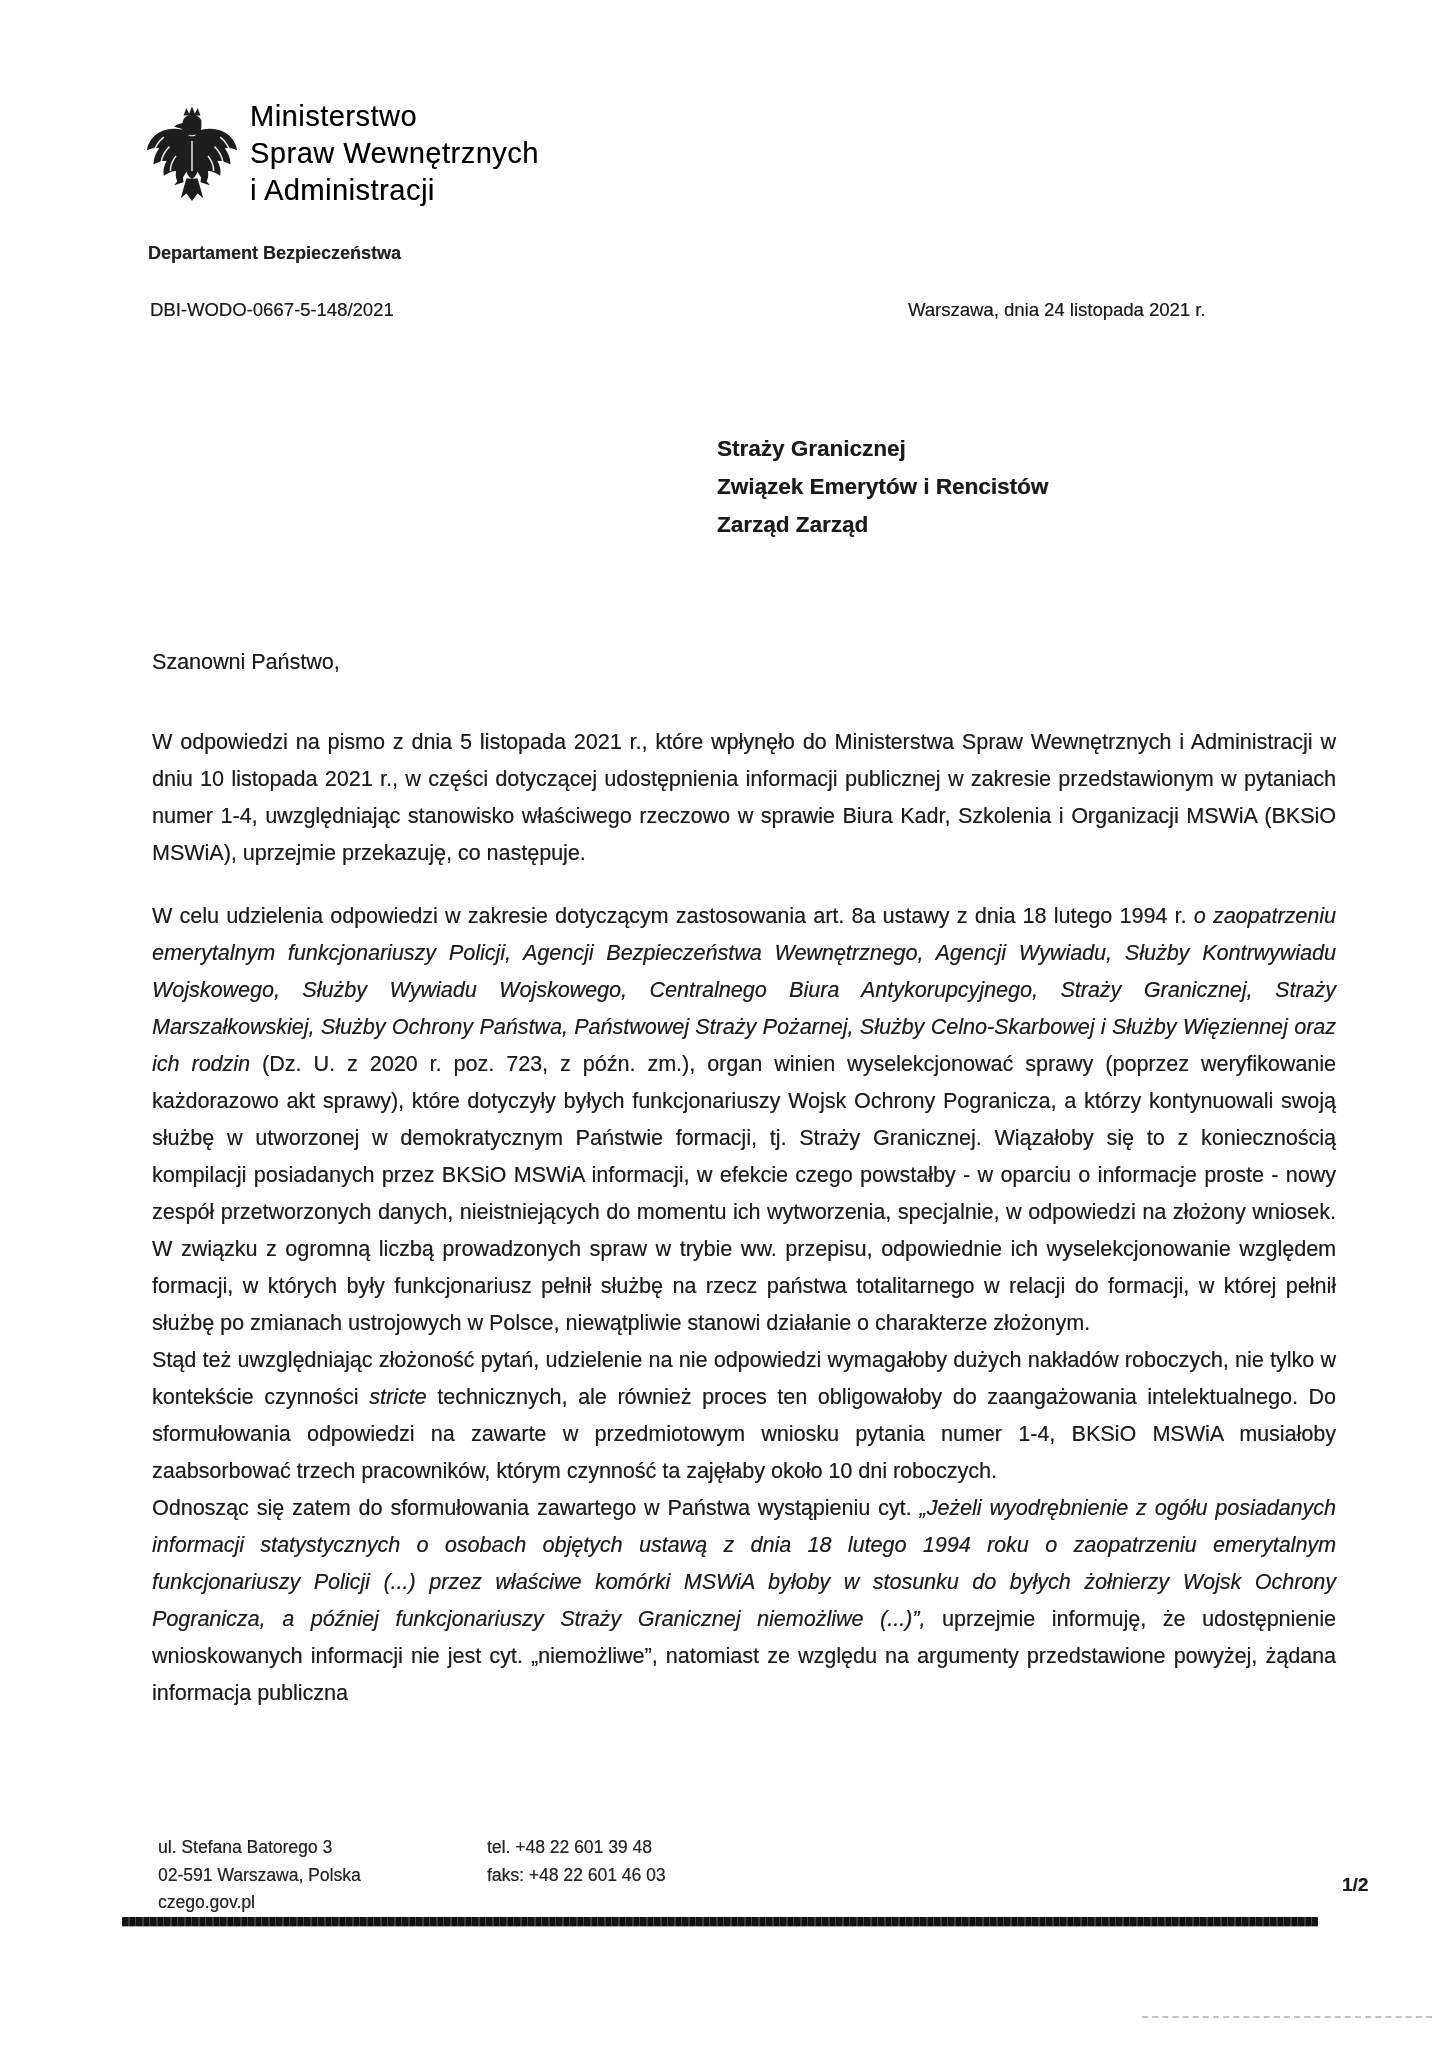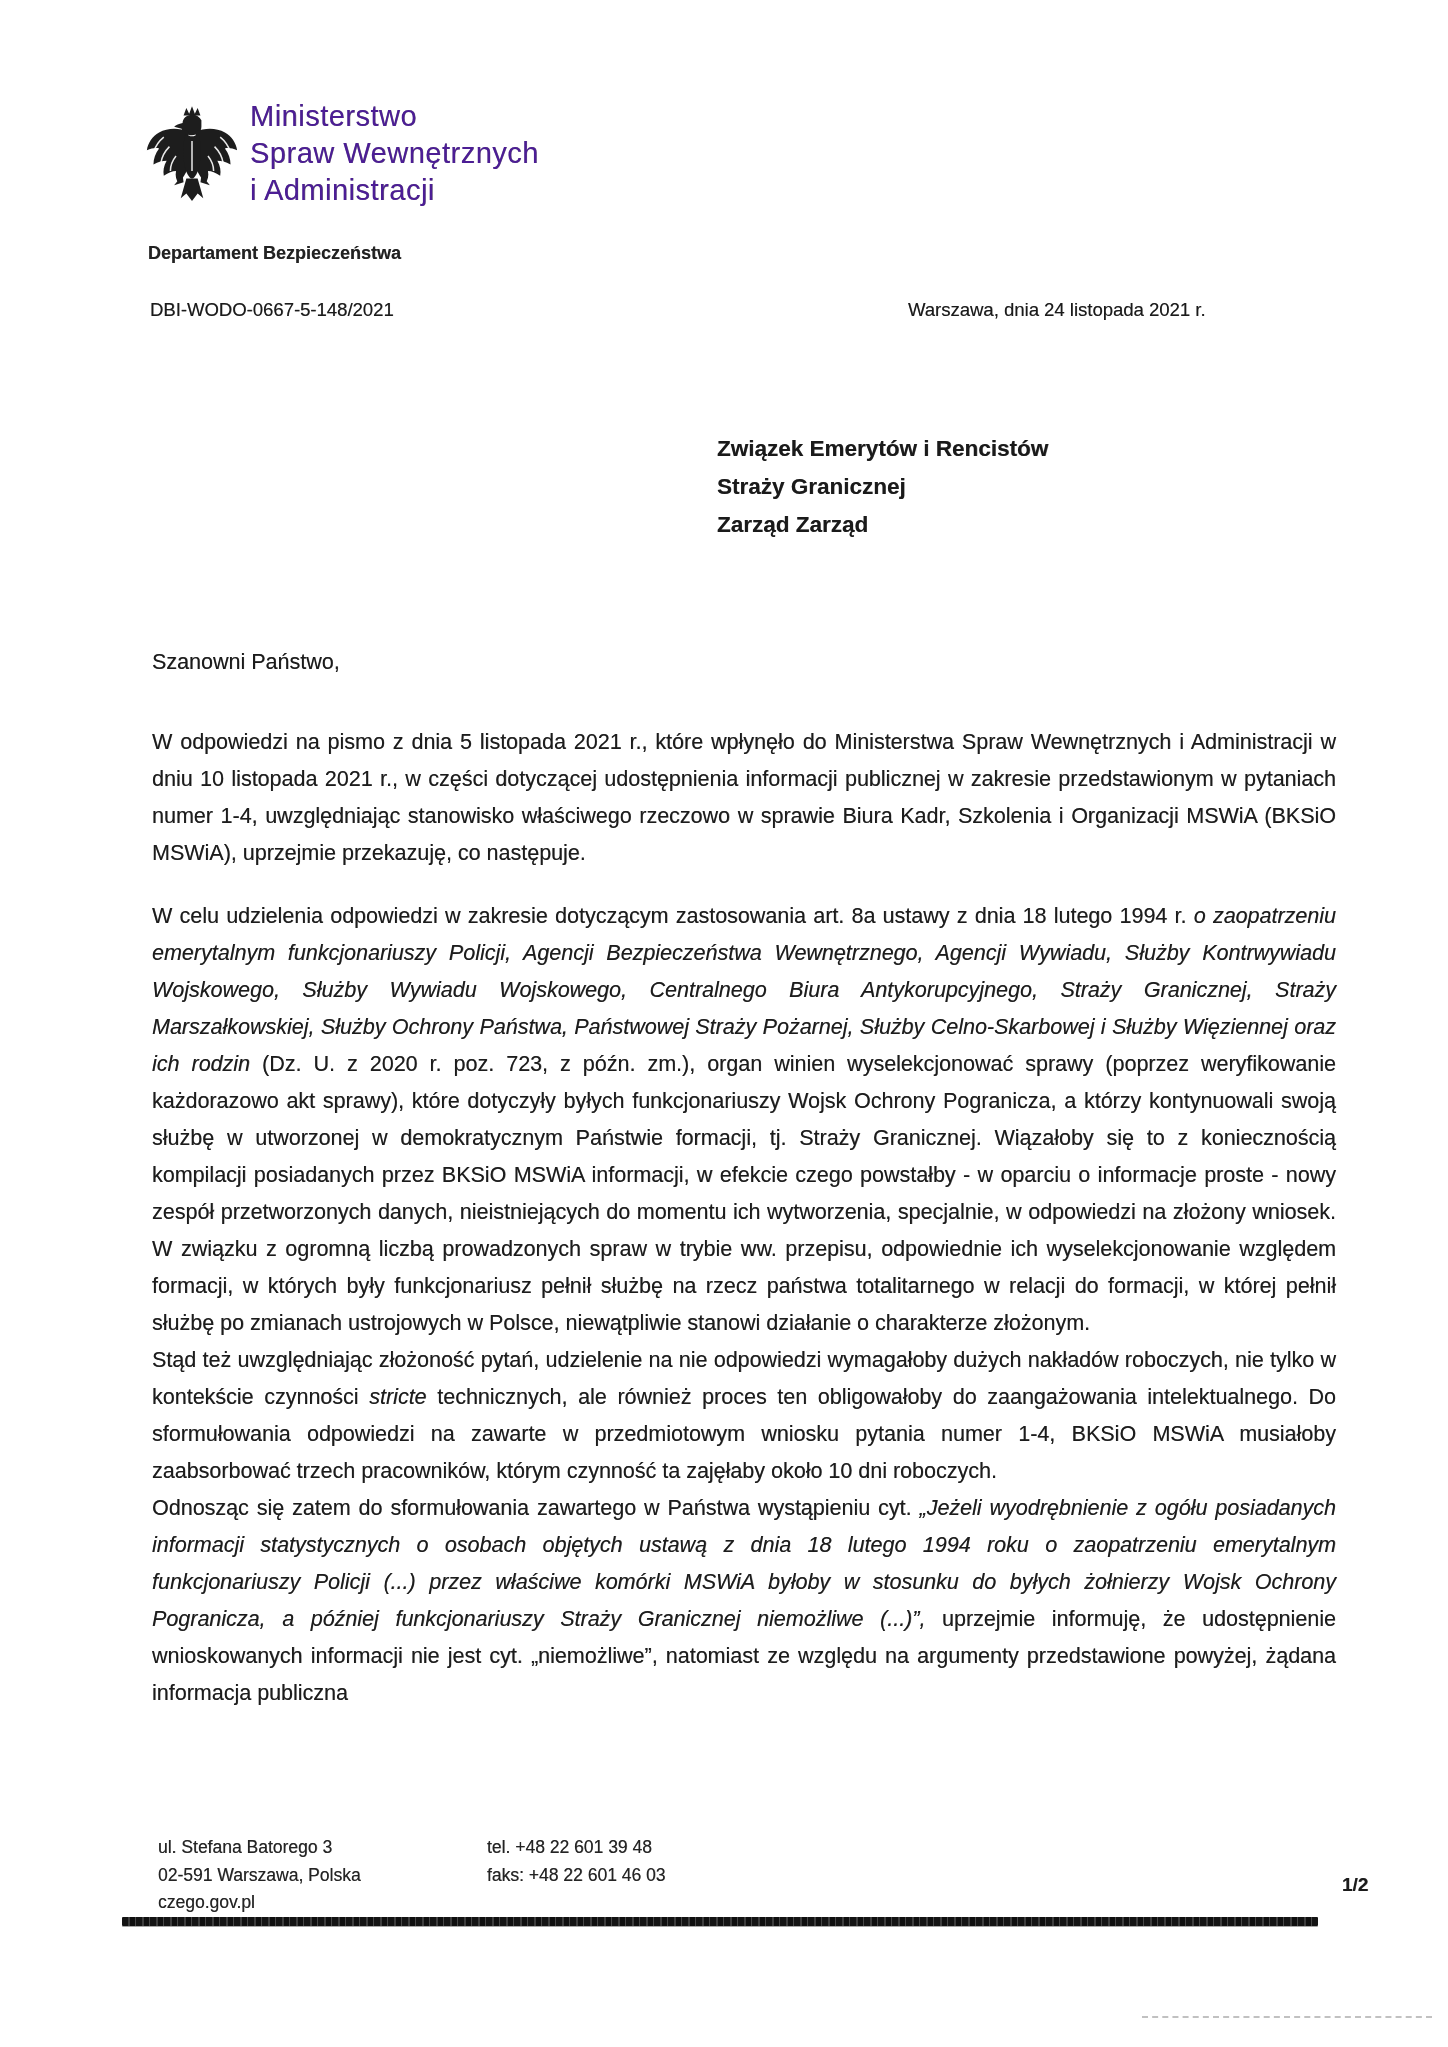--- a/index.html
+++ b/index.html
@@ -7,21 +7,21 @@
     position:relative;
     width:1448px;height:2047px;
     margin:0 auto;
     background:#ffffff;
     font-family:"Liberation Sans","DejaVu Sans",sans-serif;
     color:#1b1b1b;
     overflow:hidden;
   }
   .ink{ text-shadow:0.3px 0.3px 0.45px rgba(25,25,25,0.55); }
   .logo{ position:absolute; left:145px; top:100px; width:94px; height:112px; }
-  .ministry{ position:absolute; left:250px; top:98px; font-size:29px; line-height:37px; color:#4c1d95; letter-spacing:0.5px;}
+  .ministry{ position:absolute; left:250px; top:98px; font-size:29px; line-height:37px; color:#000000; letter-spacing:0.5px;}
   .department{ position:absolute; left:148px; top:243px; font-size:18px; font-weight:600; color:#222; }
   .refnum{ position:absolute; left:150px; top:299px; font-size:18.5px; }
   .date{ position:absolute; left:908px; top:299px; font-size:18.5px; }
   .addressee{ position:absolute; left:717px; top:430px; font-size:22.5px; font-weight:bold; line-height:38px; color:#1a1a1a; }
   .salutation{ position:absolute; left:152px; top:650px; font-size:21.5px; }
   .body{ position:absolute; left:152px; top:724px; width:1184px; font-size:21.5px; line-height:37px; text-align:justify; color:#1c1c1c; }
   .body p{ margin:0; }
   .body p.p-first{ margin-bottom:26px; }
   .it{ font-style:italic; }
   .footer-address{ position:absolute; left:158px; top:1834px; font-size:17.5px; line-height:27.5px; color:#242424; }
@@ -69,22 +69,22 @@
     <div>Ministerstwo</div>
     <div>Spraw Wewnętrznych</div>
     <div>i Administracji</div>
   </div>
 
   <div class="department ink">Departament Bezpieczeństwa</div>
   <div class="refnum ink">DBI-WODO-0667-5-148/2021</div>
   <div class="date ink">Warszawa, dnia 24 listopada 2021 r.</div>
 
   <div class="addressee ink">
+    <div>Straży Granicznej</div>
     <div>Związek Emerytów i Rencistów</div>
-    <div>Straży Granicznej</div>
     <div>Zarząd Zarząd</div>
   </div>
 
   <div class="salutation ink">Szanowni Państwo,</div>
 
   <div class="body ink">
     <p class="para p-first"><span>W odpowiedzi na pismo z dnia 5 listopada 2021 r., które wpłynęło do Ministerstwa Spraw Wewnętrznych i Administracji w dniu 10 listopada 2021 r., w części dotyczącej udostępnienia informacji publicznej w zakresie przedstawionym w pytaniach numer 1-4, uwzględniając stanowisko właściwego rzeczowo w sprawie Biura Kadr, Szkolenia i Organizacji MSWiA (BKSiO MSWiA), uprzejmie przekazuję, co następuje.</span></p>
     <p class="para"><span>W celu udzielenia odpowiedzi w zakresie dotyczącym zastosowania art. 8a ustawy z dnia 18 lutego 1994 r. </span><span class="it">o zaopatrzeniu emerytalnym funkcjonariuszy Policji, Agencji Bezpieczeństwa Wewnętrznego, Agencji Wywiadu, Służby Kontrwywiadu Wojskowego, Służby Wywiadu Wojskowego, Centralnego Biura Antykorupcyjnego, Straży Granicznej, Straży Marszałkowskiej, Służby Ochrony Państwa, Państwowej Straży Pożarnej, Służby Celno-Skarbowej i Służby Więziennej oraz ich rodzin </span><span>(Dz. U. z 2020 r. poz. 723, z późn. zm.), organ winien wyselekcjonować sprawy (poprzez weryfikowanie każdorazowo akt sprawy), które dotyczyły byłych funkcjonariuszy Wojsk Ochrony Pogranicza, a którzy kontynuowali swoją służbę w utworzonej w demokratycznym Państwie formacji, tj. Straży Granicznej. Wiązałoby się to z koniecznością kompilacji posiadanych przez BKSiO MSWiA informacji, w efekcie czego powstałby - w oparciu o informacje proste - nowy zespół przetworzonych danych, nieistniejących do momentu ich wytworzenia, specjalnie, w odpowiedzi na złożony wniosek. W związku z ogromną liczbą prowadzonych spraw w trybie ww. przepisu, odpowiednie ich wyselekcjonowanie względem formacji, w których były funkcjonariusz pełnił służbę na rzecz państwa totalitarnego w relacji do formacji, w której pełnił służbę po zmianach ustrojowych w Polsce, niewątpliwie stanowi działanie o charakterze złożonym.</span></p>
     <p class="para"><span>Stąd też uwzględniając złożoność pytań, udzielenie na nie odpowiedzi wymagałoby dużych nakładów roboczych, nie tylko w kontekście czynności </span><span class="it">stricte</span><span> technicznych, ale również proces ten obligowałoby do zaangażowania intelektualnego. Do sformułowania odpowiedzi na zawarte w przedmiotowym wniosku pytania numer 1-4, BKSiO MSWiA musiałoby zaabsorbować trzech pracowników, którym czynność ta zajęłaby około 10 dni roboczych.</span></p>
     <p class="para"><span>Odnosząc się zatem do sformułowania zawartego w Państwa wystąpieniu cyt. </span><span class="it">„Jeżeli wyodrębnienie z ogółu posiadanych informacji statystycznych o osobach objętych ustawą z dnia 18 lutego 1994 roku o zaopatrzeniu emerytalnym funkcjonariuszy Policji (...) przez właściwe komórki MSWiA byłoby w stosunku do byłych żołnierzy Wojsk Ochrony Pogranicza, a później funkcjonariuszy Straży Granicznej niemożliwe (...)”,</span><span> uprzejmie informuję, że udostępnienie wnioskowanych informacji nie jest cyt. „niemożliwe”, natomiast ze względu na argumenty przedstawione powyżej, żądana informacja publiczna</span></p>

